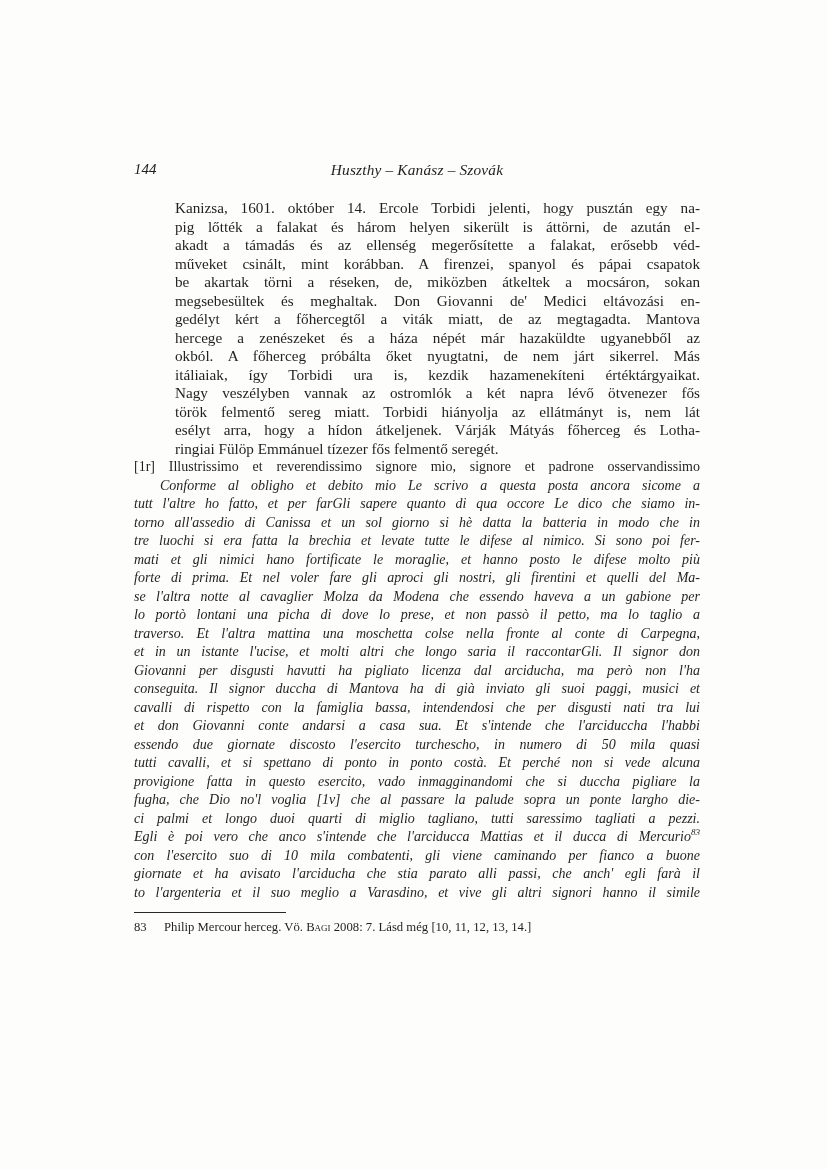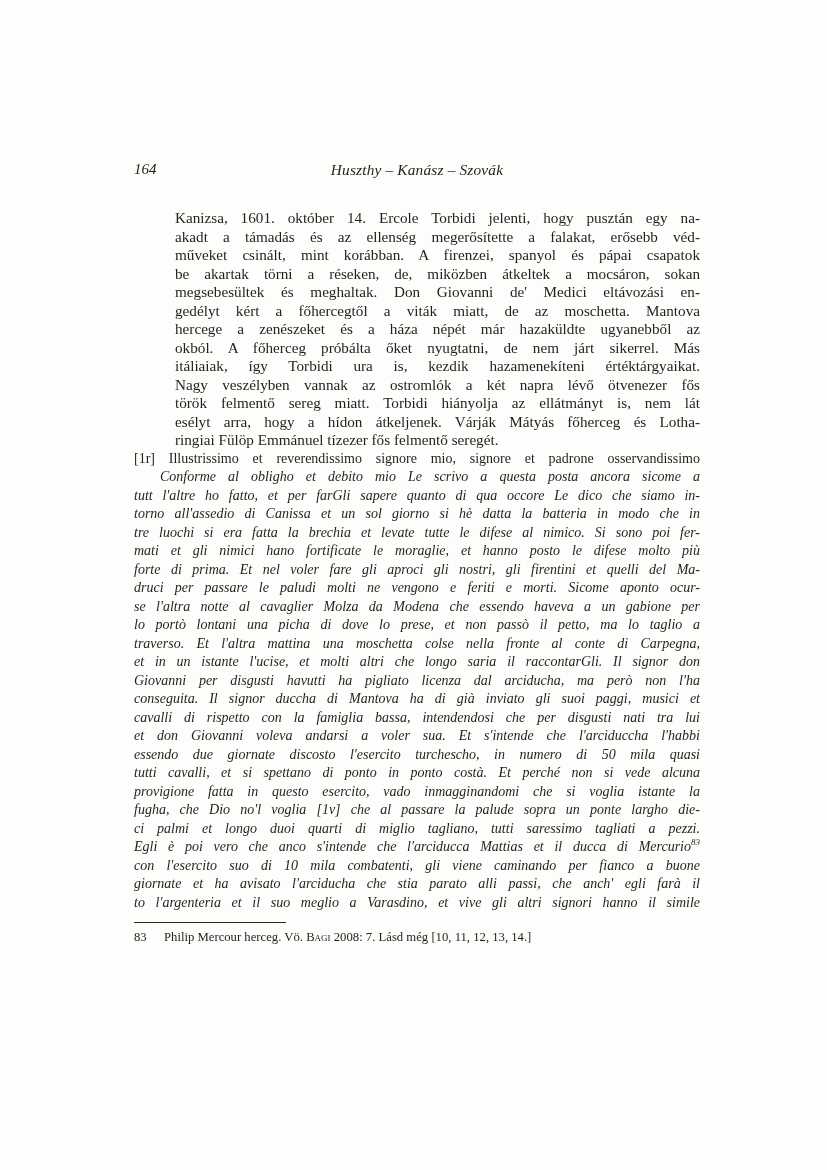--- a/index.html
+++ b/index.html
@@ -26,21 +26,21 @@
   .pagenum { position: absolute; left: 0; top: 0; }
   .running { text-align: center; font-size: 15.3px; letter-spacing: 0.2px; }
 
   .line {
     line-height: 18.5px;
     white-space: nowrap;
   }
   .j { text-align: justify; text-align-last: justify; }
 
   .summary {
-    margin-top: 30px;
+    margin-top: 20px;
     padding-left: 41px;
     font-size: 15.2px;
   }
   .salutation { font-size: 14px; }
   .letter { font-size: 14px; font-style: italic; }
   .indent { text-indent: 26px; }
 
   sup.fnref { font-size: 9px; line-height: 0; vertical-align: 6px; }
 
   .fnrule {
@@ -57,63 +57,63 @@
   }
   .fnmark { width: 30px; flex: none; }
   .sc { font-variant: small-caps; }
 </style>
 </head>
 <body>
 
 <div class="textcol">
 
   <div class="header">
-    <span class="pagenum">164</span>
+    <span class="pagenum">144</span>
     <div class="running">Huszthy – Kanász – Szovák</div>
   </div>
 
   <div class="summary">
     <div class="line j">Kanizsa, 1601. október 14. Ercole Torbidi jelenti, hogy pusztán egy na-</div>
+    <div class="line j">pig lőtték a falakat és három helyen sikerült is áttörni, de azután el-</div>
     <div class="line j">akadt a támadás és az ellenség megerősítette a falakat, erősebb véd-</div>
     <div class="line j">műveket csinált, mint korábban. A firenzei, spanyol és pápai csapatok</div>
     <div class="line j">be akartak törni a réseken, de, miközben átkeltek a mocsáron, sokan</div>
     <div class="line j">megsebesültek és meghaltak. Don Giovanni de' Medici eltávozási en-</div>
-    <div class="line j">gedélyt kért a főhercegtől a viták miatt, de az moschetta. Mantova</div>
+    <div class="line j">gedélyt kért a főhercegtől a viták miatt, de az megtagadta. Mantova</div>
     <div class="line j">hercege a zenészeket és a háza népét már hazaküldte ugyanebből az</div>
     <div class="line j">okból. A főherceg próbálta őket nyugtatni, de nem járt sikerrel. Más</div>
     <div class="line j">itáliaiak, így Torbidi ura is, kezdik hazamenekíteni értéktárgyaikat.</div>
     <div class="line j">Nagy veszélyben vannak az ostromlók a két napra lévő ötvenezer fős</div>
     <div class="line j">török felmentő sereg miatt. Torbidi hiányolja az ellátmányt is, nem lát</div>
     <div class="line j">esélyt arra, hogy a hídon átkeljenek. Várják Mátyás főherceg és Lotha-</div>
     <div class="line">ringiai Fülöp Emmánuel tízezer fős felmentő seregét.</div>
   </div>
 
   <div class="salutation">
     <div class="line j">[1r] Illustrissimo et reverendissimo signore mio, signore et padrone osservandissimo</div>
   </div>
 
   <div class="letter">
     <div class="line j indent">Conforme al obligho et debito mio Le scrivo a questa posta ancora sicome a</div>
     <div class="line j">tutt l'altre ho fatto, et per farGli sapere quanto di qua occore Le dico che siamo in-</div>
     <div class="line j">torno all'assedio di Canissa et un sol giorno si hè datta la batteria in modo che in</div>
     <div class="line j">tre luochi si era fatta la brechia et levate tutte le difese al nimico. Si sono poi fer-</div>
     <div class="line j">mati et gli nimici hano fortificate le moraglie, et hanno posto le difese molto più</div>
     <div class="line j">forte di prima. Et nel voler fare gli aproci gli nostri, gli firentini et quelli del Ma-</div>
-    <div class="line j">druci per passare le paludi molti ne vengono e feriti e morti. Sicome aponto ocur-</div>
     <div class="line j">se l'altra notte al cavaglier Molza da Modena che essendo haveva a un gabione per</div>
     <div class="line j">lo portò lontani una picha di dove lo prese, et non passò il petto, ma lo taglio a</div>
     <div class="line j">traverso. Et l'altra mattina una moschetta colse nella fronte al conte di Carpegna,</div>
     <div class="line j">et in un istante l'ucise, et molti altri che longo saria il raccontarGli. Il signor don</div>
     <div class="line j">Giovanni per disgusti havutti ha pigliato licenza dal arciducha, ma però non l'ha</div>
     <div class="line j">conseguita. Il signor duccha di Mantova ha di già inviato gli suoi paggi, musici et</div>
     <div class="line j">cavalli di rispetto con la famiglia bassa, intendendosi che per disgusti nati tra lui</div>
-    <div class="line j">et don Giovanni voleva andarsi a voler sua. Et s'intende che l'arciduccha l'habbi</div>
+    <div class="line j">et don Giovanni conte andarsi a casa sua. Et s'intende che l'arciduccha l'habbi</div>
     <div class="line j">essendo due giornate discosto l'esercito turchescho, in numero di 50 mila quasi</div>
     <div class="line j">tutti cavalli, et si spettano di ponto in ponto costà. Et perché non si vede alcuna</div>
-    <div class="line j">provigione fatta in questo esercito, vado inmagginandomi che si voglia istante la</div>
+    <div class="line j">provigione fatta in questo esercito, vado inmagginandomi che si duccha pigliare la</div>
     <div class="line j">fugha, che Dio no'l voglia [1v] che al passare la palude sopra un ponte largho die-</div>
     <div class="line j">ci palmi et longo duoi quarti di miglio tagliano, tutti saressimo tagliati a pezzi.</div>
     <div class="line j"><span>Egli è poi vero che anco s'intende che l'arciducca Mattias et il ducca di Mercurio</span><sup class="fnref">83</sup></div>
     <div class="line j">con l'esercito suo di 10 mila combatenti, gli viene caminando per fianco a buone</div>
     <div class="line j">giornate et ha avisato l'arciducha che stia parato alli passi, che anch' egli farà il</div>
     <div class="line j">to l'argenteria et il suo meglio a Varasdino, et vive gli altri signori hanno il simile</div>
   </div>
 
   <div class="fnrule"></div>
 

